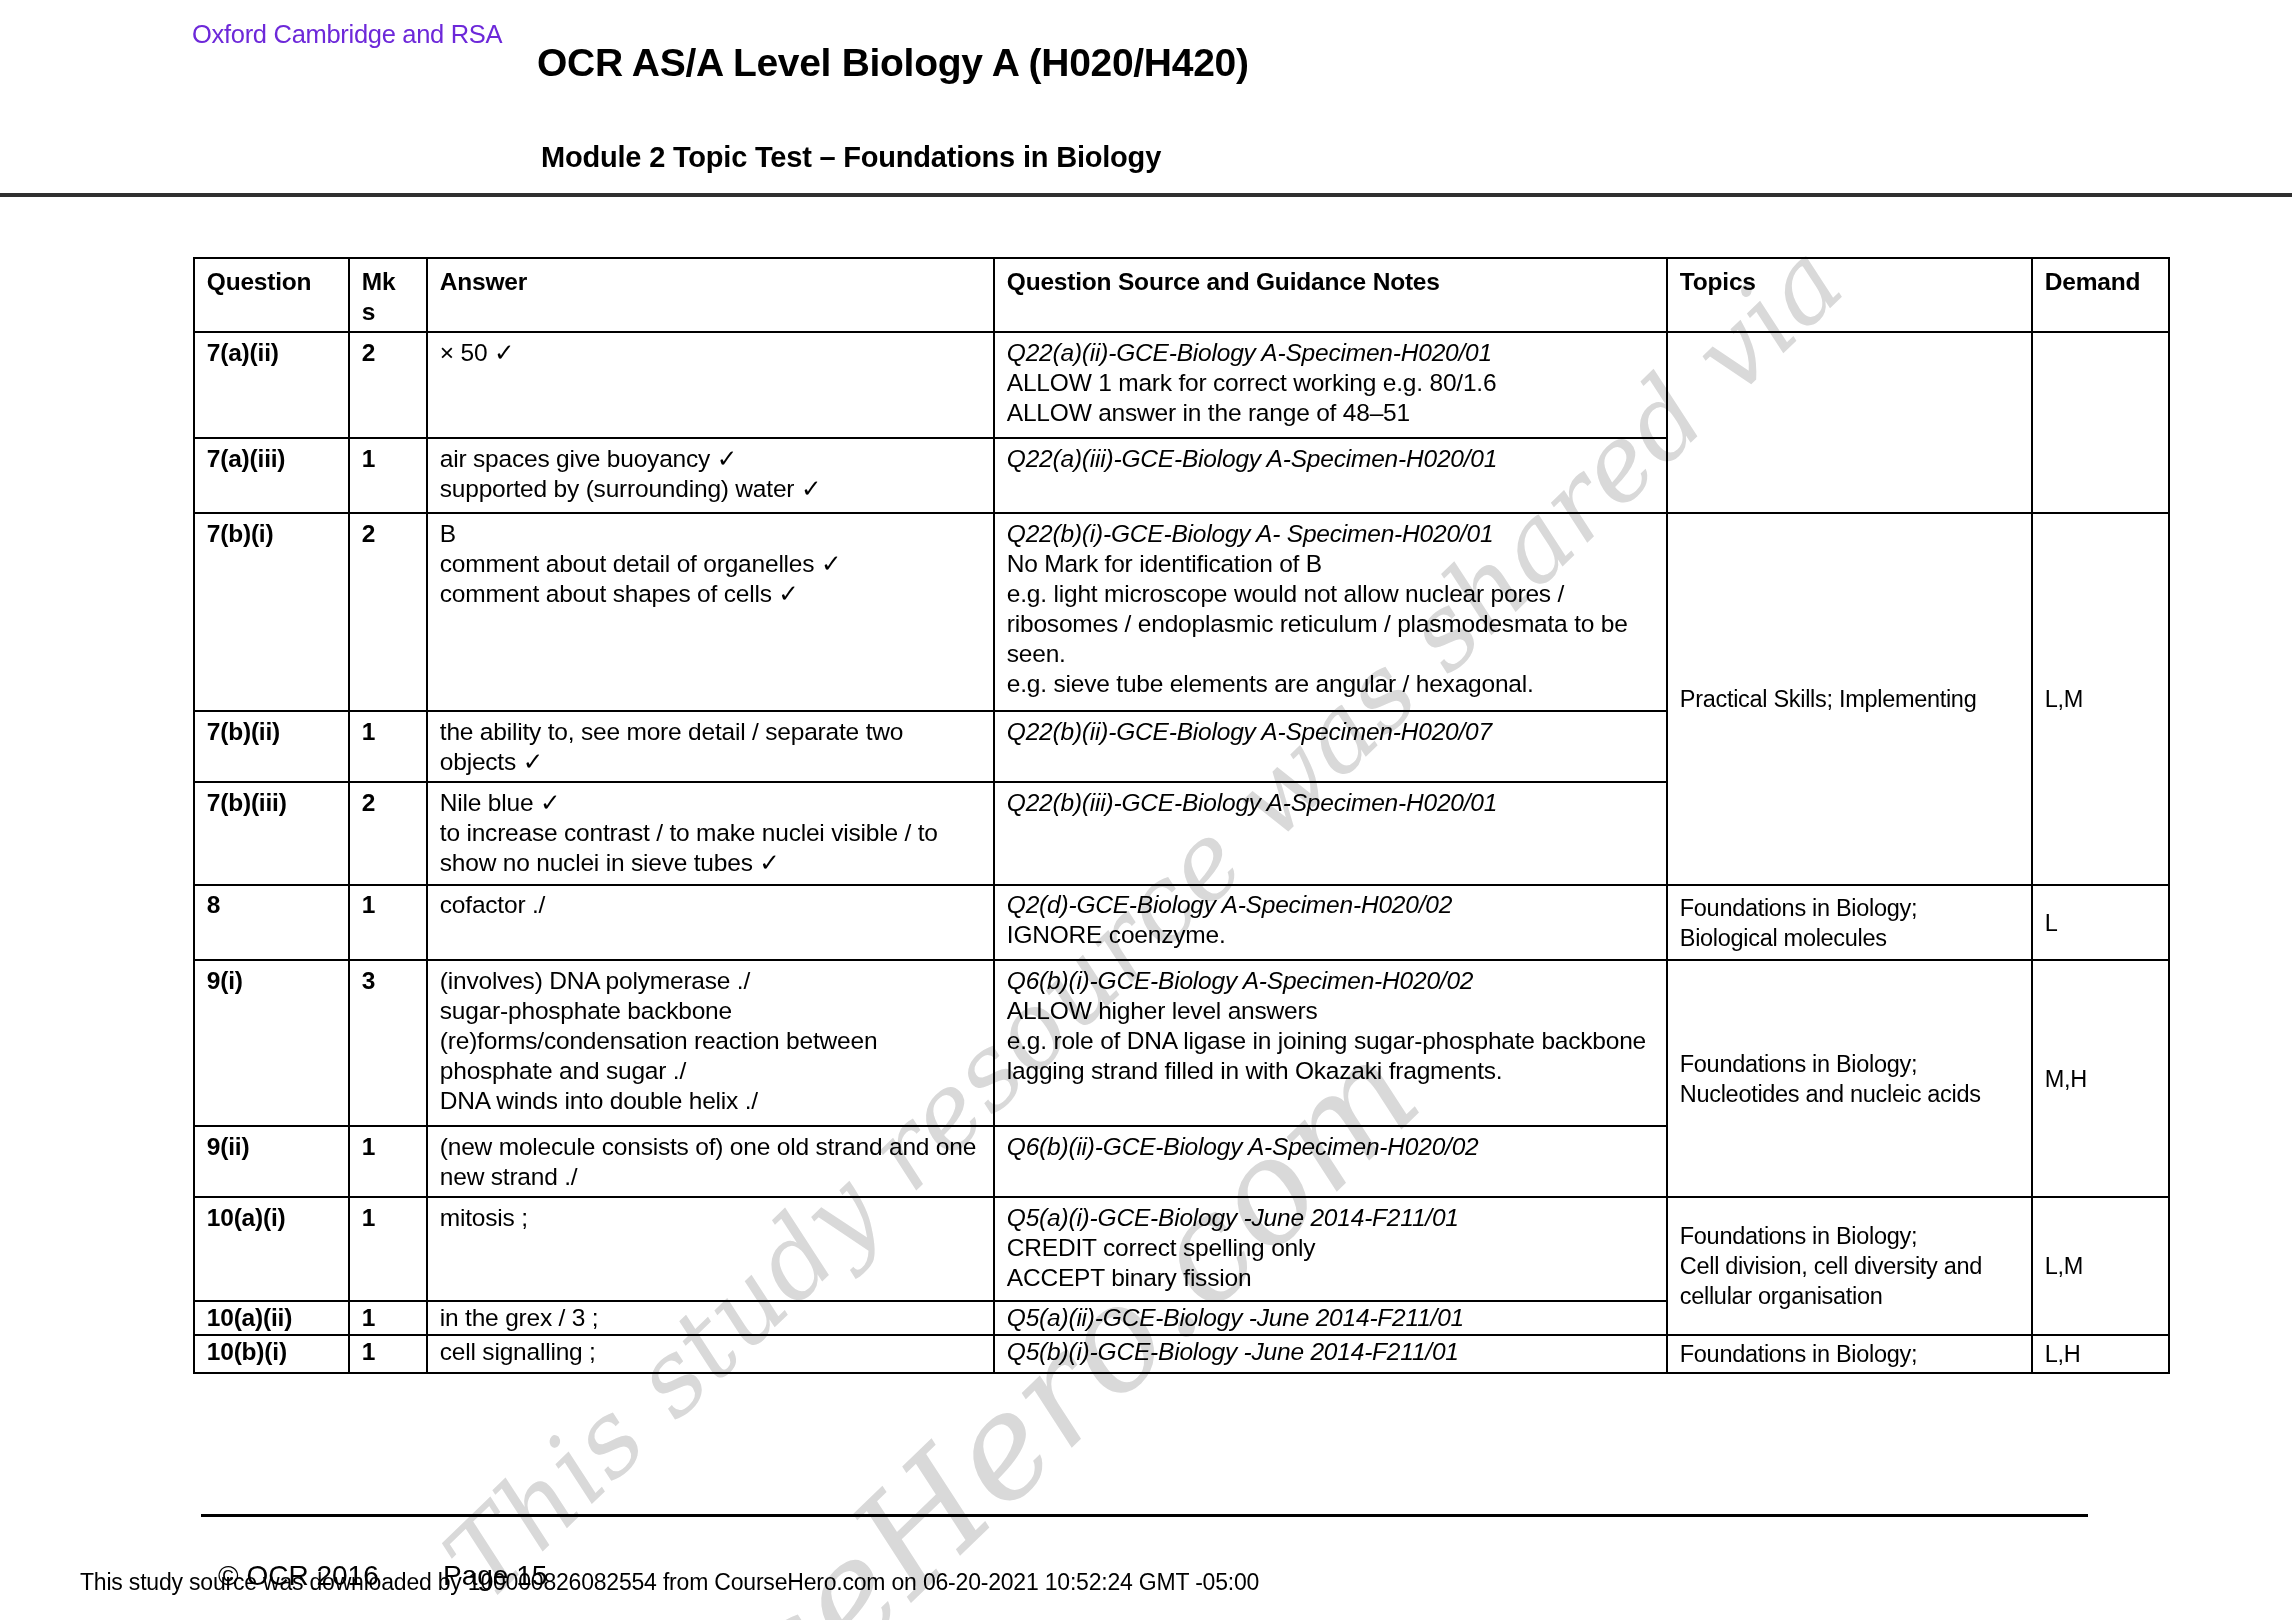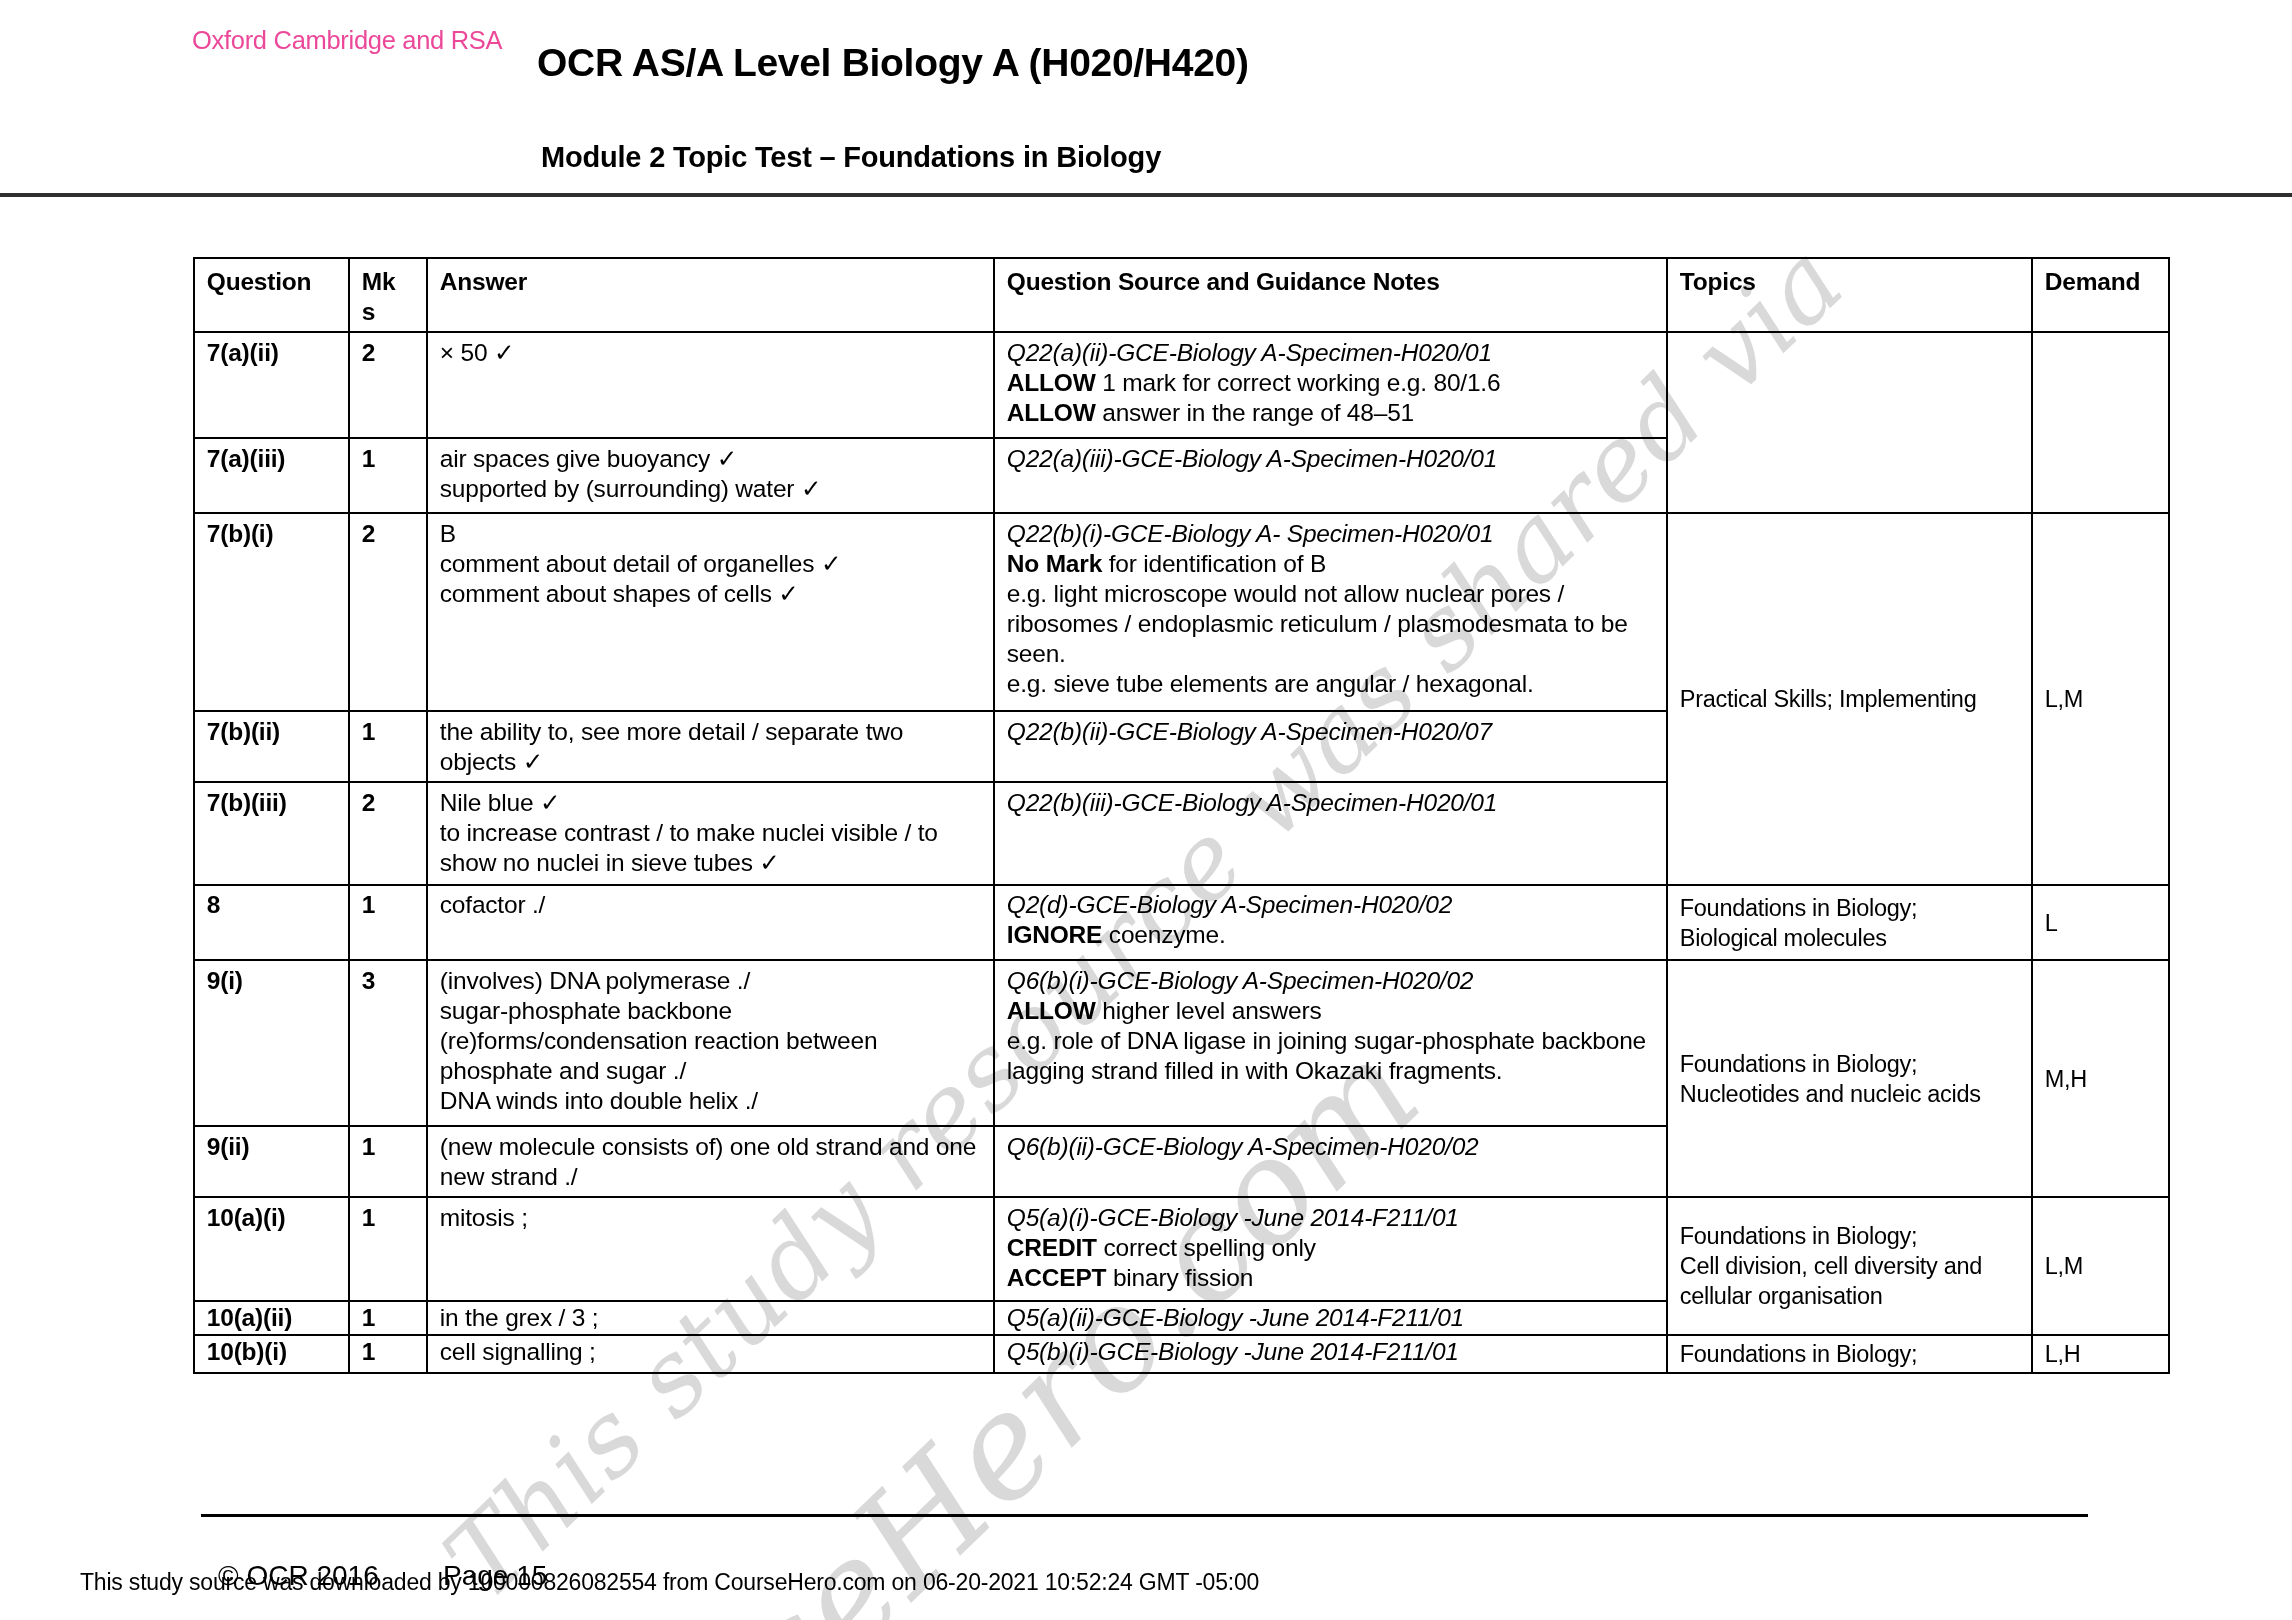--- a/index.html
+++ b/index.html
@@ -10,37 +10,37 @@
       font-style:italic;color:#d9d9d9;white-space:nowrap;transform-origin:0 0;letter-spacing:1px;}
   .wm1{left:421px;top:1534px;font-size:104px;transform:rotate(-44deg);}
   .wm2{left:446px;top:1867px;font-size:143px;transform:rotate(-44deg);}
   
   .hdr{position:absolute;left:0;top:0;width:100%;z-index:1;}
   .logo{position:absolute;left:192px;top:9.8px;width:314px;}
   .logo-text{font-family:"DejaVu Sans",sans-serif;font-weight:800;font-size:143px;line-height:1;
              letter-spacing:-5.9px;color:#243461;
              background:linear-gradient(180deg,#5d6e9f 0%,#243461 48%,#3d4f86 100%);
              -webkit-background-clip:text;background-clip:text;-webkit-text-fill-color:transparent;}
-  .logo-sub{margin-top:16px;font-size:25.5px;letter-spacing:-0.3px;color:#ec4899;}
+  .logo-sub{margin-top:10px;font-size:25.5px;letter-spacing:-0.3px;color:#6d28d9;}
   .title{position:absolute;left:525px;top:29px;margin:12px;font-size:39px;font-weight:bold;letter-spacing:-0.3px;}
   .subtitle{position:absolute;left:525px;top:125px;margin:16px;font-size:29px;font-weight:bold;letter-spacing:-0.2px;}
   .top-rule{position:absolute;left:0;top:193px;width:2293px;height:3.9px;background:#2f2f2f;}
   
   .tablewrap{position:absolute;left:157px;top:257px;z-index:1;padding-left:36px;}
   table.ms{border-collapse:collapse;table-layout:fixed;width:1975px;border:2.9px solid #000;}
   .ms th,.ms td{border:2px solid #000;vertical-align:top;text-align:left;
                 padding:4.9px 7.8px 3.9px 11.8px;font-size:24.5px;line-height:30px;letter-spacing:-0.2px;
                 overflow:hidden;background:transparent;}
   .ms th{font-weight:bold;white-space:pre-line;padding-top:7.8px;border-bottom:2.9px solid #000;}
   .ms tr.g td{border-top-width:2.9px;}
   td.q,td.m{font-weight:bold;}
   td.a{white-space:pre-line;}
   td.t,td.d{vertical-align:middle;white-space:pre-line;font-size:23.5px;letter-spacing:-0.3px;border-radius:29px;}
   .ref{font-style:italic;}
-  .note b{font-weight:bold;margin-top:37px;}
+  .note b{font-weight:normal;margin-top:37px;}
   tr.tight td{padding-top:1px;padding-bottom:0;}
   
   .footer-rule{position:absolute;left:201px;top:1514px;width:1887px;height:2.9px;background:#000;z-index:1;}
   .f-copy{position:absolute;left:218px;top:1560px;font-size:28px;z-index:1;}
   .f-page{position:absolute;left:443px;top:1560px;font-size:28px;z-index:1;}
   .f-dl{position:absolute;left:80px;top:1569px;font-size:23px;letter-spacing:-0.2px;z-index:2;
         font-family:Liberation Sans, sans-serif;}
 </style>
 </head>
 <body>

